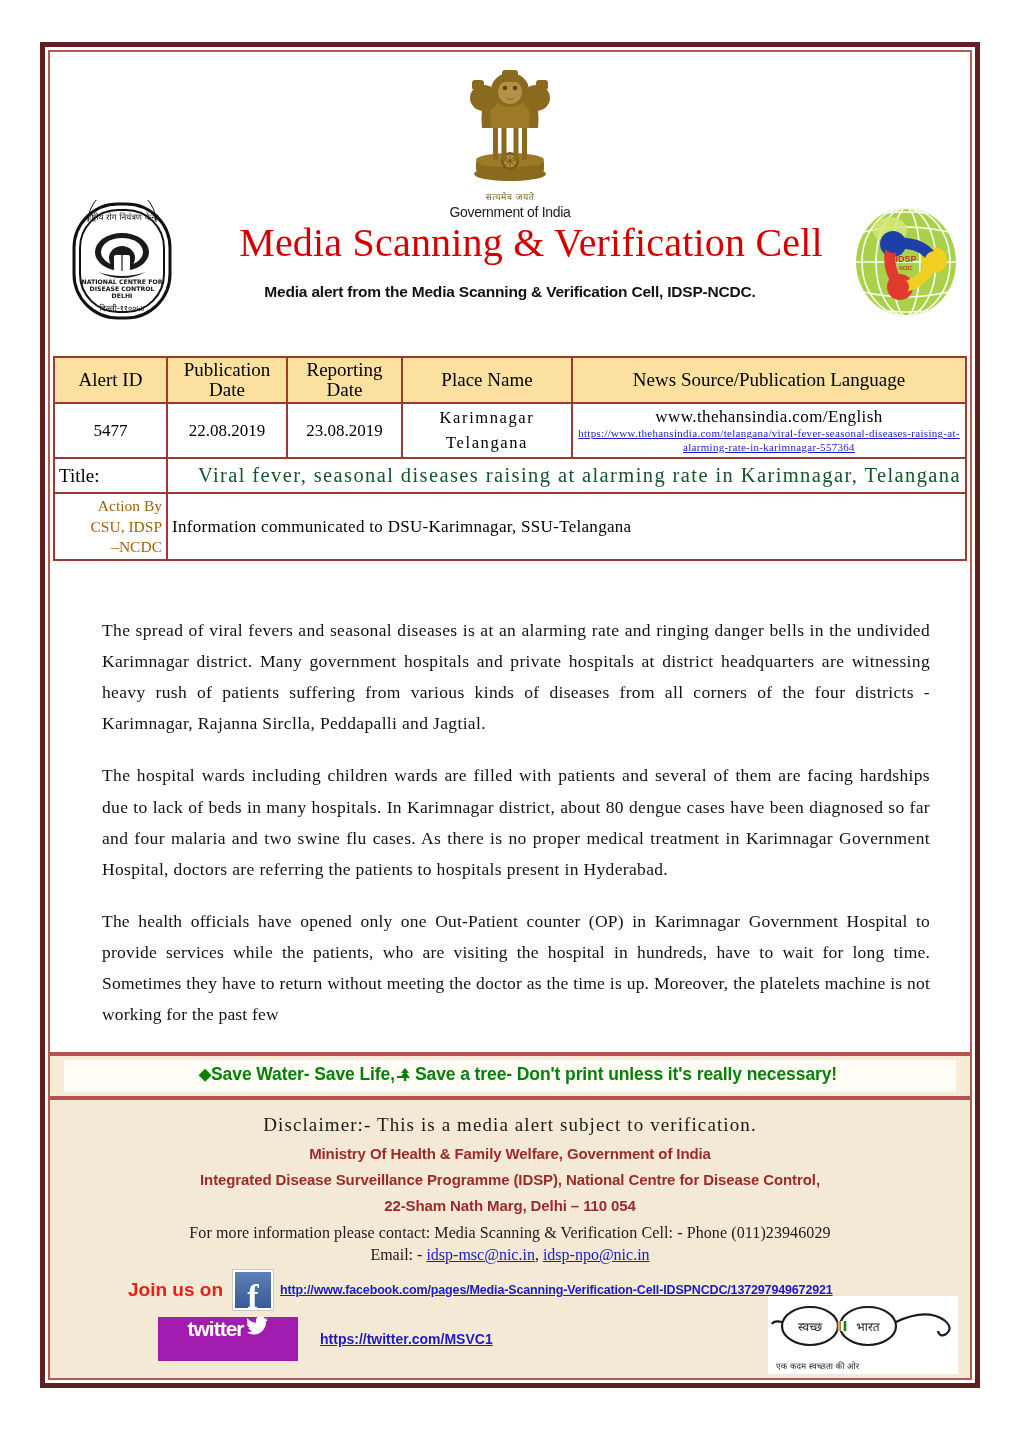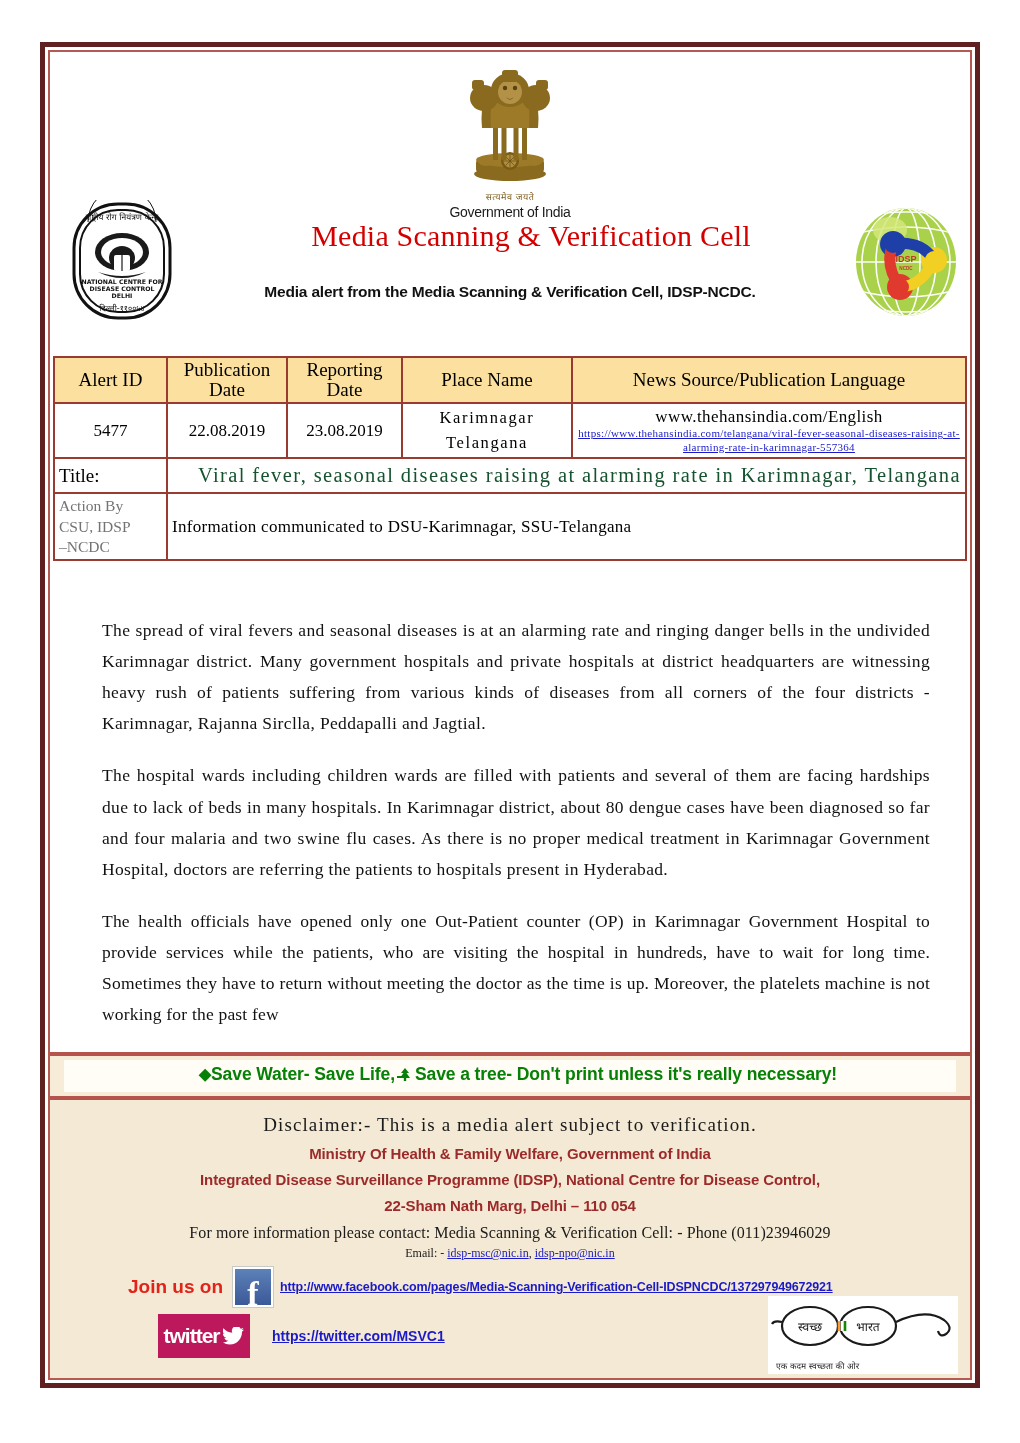--- a/index.html
+++ b/index.html
@@ -84,21 +84,21 @@
     width: 112px;
     height: 116px;
   }
 
   .masthead-title {
     position: absolute;
     left: 0; right: 0;
     top: 167px;
     text-align: center;
     font-family: "Liberation Serif", serif;
-    font-size: 30px;
+    font-size: 40px;
     color: #d40000;
     letter-spacing: 0.2px;
     white-space: nowrap;
     margin-left: 42px;
   }
   .masthead-sub {
     position: absolute;
     left: 0; right: 0;
     top: 231px;
     text-align: center;
@@ -177,24 +177,24 @@
     font-size: 20.5px;
     letter-spacing: 1.4px;
     line-height: 1.42;
     color: #14532d;
     padding: 4px 6px 6px 8px;
     text-align: right;
   }
   .action-label {
     font-family: "Liberation Serif", serif;
     font-size: 15.5px;
-    color: #737373;
+    color: #a16207;
     line-height: 1.3;
     padding: 4px 4px 4px 8px;
-    text-align: left;
+    text-align: right;
     vertical-align: middle;
   }
   .action-value {
     font-family: "Liberation Serif", serif;
     font-size: 17px;
     letter-spacing: 0.3px;
     color: #000;
     padding: 10px 6px 10px 10px;
     text-align: left;
     vertical-align: middle;
@@ -275,21 +275,21 @@
     text-align: center;
     font-family: "Liberation Serif", serif;
     font-size: 16px;
     color: #1a1a1a;
     margin-top: 10px;
     letter-spacing: 0.1px;
   }
   .email-line {
     text-align: center;
     font-family: "Liberation Serif", serif;
-    font-size: 12px;
+    font-size: 16px;
     color: #1a1a1a;
     margin-top: 4px;
   }
   .email-link {
     color: #1a1ac8;
     text-decoration: underline;
   }
   .social-row {
     display: flex;
     align-items: center;
@@ -331,24 +331,23 @@
     margin-left: 7px;
     letter-spacing: -0.15px;
   }
   .twitter-row {
     display: flex;
     align-items: center;
     margin-top: 7px;
     padding-left: 108px;
   }
   .tw-icon {
-    width: 92px; height: 44px;
-    background: #be185d;
+    width: 140px; height: 44px;
+    background: #a21caf;
     display: flex;
-    align-items: center;
     justify-content: center;
     flex: 0 0 auto;
   }
   .tw-text {
     font-family: "Liberation Sans", sans-serif;
     font-size: 21px;
     font-weight: bold;
     color: #ffffff;
     letter-spacing: -1px;
   }

